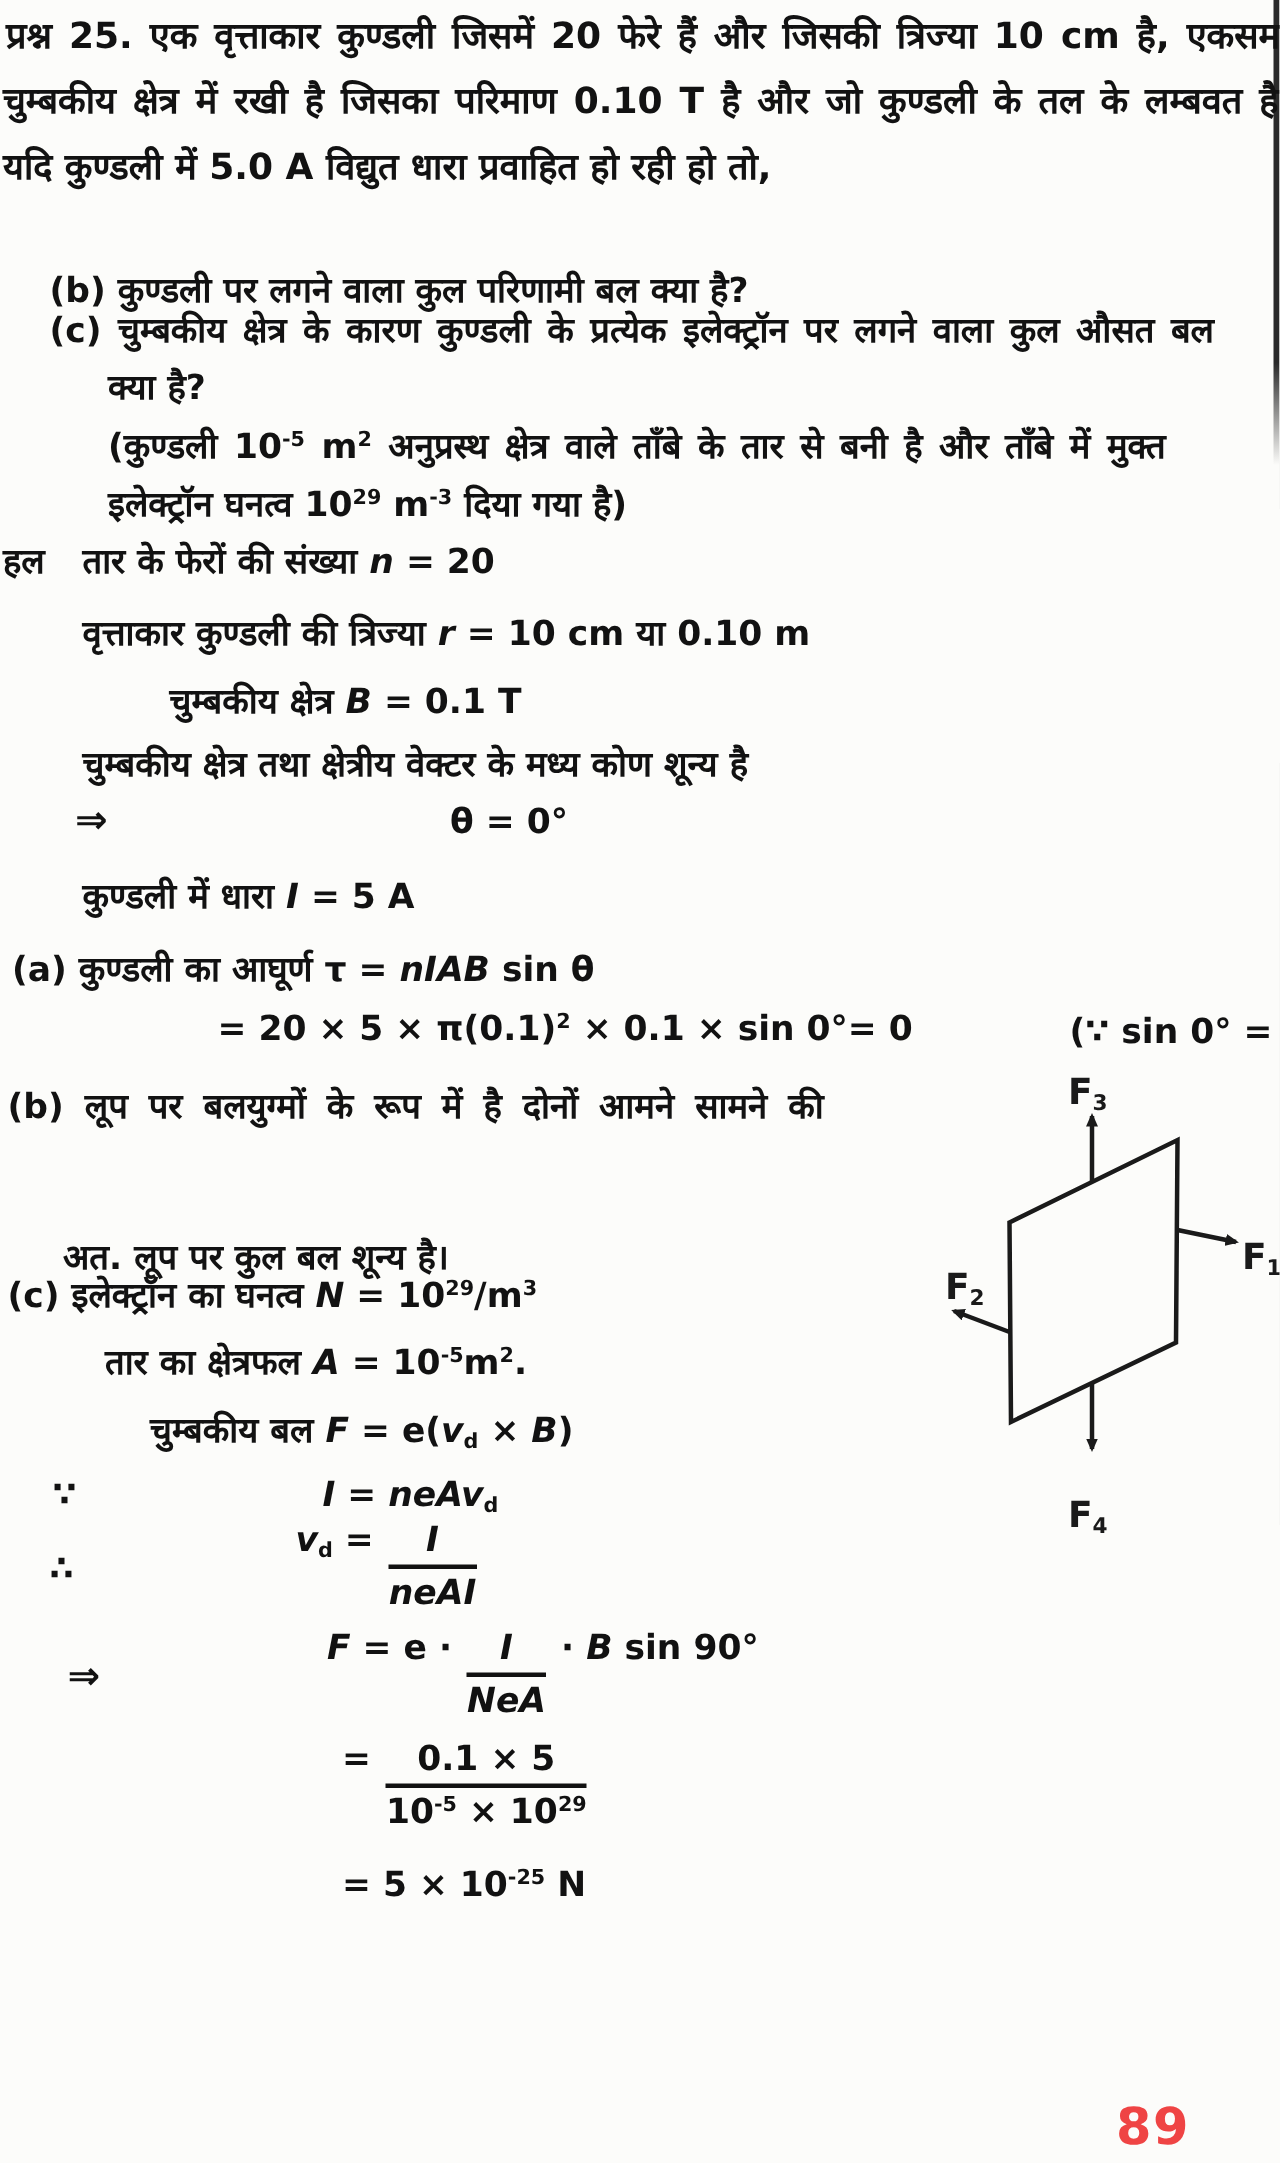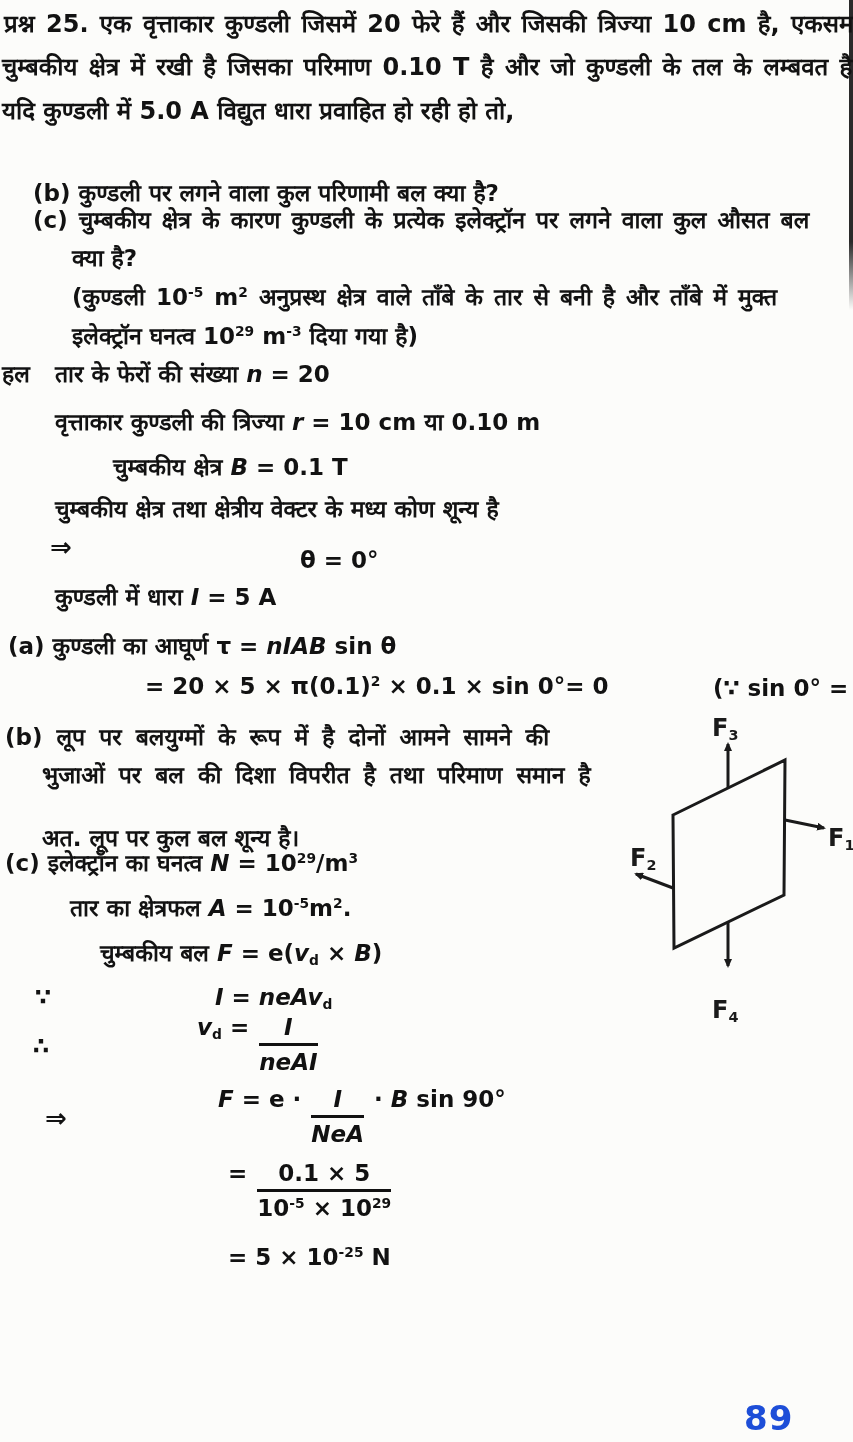--- a/index.html
+++ b/index.html
@@ -57,36 +57,35 @@
   <div class="ln s qj" style="left:72px; top:280px;">(कुण्डली 10<sup>-5</sup> m<sup>2</sup> अनुप्रस्थ क्षेत्र वाले ताँबे के तार से बनी है और ताँबे में मुक्त</div>
   <div class="ln s" style="left:72px; top:319px;">इलेक्ट्रॉन घनत्व 10<sup>29</sup> m<sup>-3</sup> दिया गया है)</div>
 
   <div class="ln s" style="left:2px;  top:357px;">हल</div>
   <div class="ln s" style="left:55px; top:357px;">तार के फेरों की संख्या <i>n</i> = 20</div>
   <div class="ln s" style="left:55px; top:405px;">वृत्ताकार कुण्डली की त्रिज्या <i>r</i> = 10 cm या 0.10 m</div>
   <div class="ln s" style="left:113px; top:450px;">चुम्बकीय क्षेत्र <i>B</i> = 0.1 T</div>
   <div class="ln s" style="left:55px; top:492px;">चुम्बकीय क्षेत्र तथा क्षेत्रीय वेक्टर के मध्य कोण शून्य है</div>
 
   <div class="ln sym" style="left:50px;  top:532px;">⇒</div>
-  <div class="ln s" style="left:300px; top:535px;margin-top:12px;">θ = 0°</div>
+  <div class="ln s" style="left:300px; top:535px;">θ = 0°</div>
 
   <div class="ln s" style="left:55px; top:580px;text-align:right;">कुण्डली में धारा <i>I</i> = 5 A</div>
 
   <div class="ln s" style="left:8px; top:629px;">
     <span>(a)</span>
     <span>कुण्डली का आघूर्ण τ = <i>nIAB</i> sin θ</span>
   </div>
   <div class="ln s" style="left:145px; top:673px;">= 20 × 5 × π(0.1)<sup>2</sup> × 0.1 × sin 0°= 0</div>
   <div class="ln s" style="left:713px; top:675px;">(∵ sin 0° = 0)</div>
 
   <div class="ln s bj" style="left:5px; top:720px;">
     <span>(b)</span>
     <span>लूप पर बलयुग्मों के रूप में है दोनों आमने सामने की</span>
   </div>
-  <div class="ln s bj" style="left:42px; top:758px;">भुजाओं पर बल की दिशा विपरीत है तथा परिमाण समान है</div>
   <div class="ln s" style="left:42px; top:796px;margin-top:25px;">अत. लूप पर कुल बल शून्य है।</div>
 
   <div class="ln s" style="left:5px; top:846px;text-align:right;">
     <span>(c)</span>
     <span>इलेक्ट्रॉन का घनत्व <i>N</i> = 10<sup>29</sup>/m<sup>3</sup></span>
   </div>
   <div class="ln s" style="left:70px;  top:891px;">तार का क्षेत्रफल <i>A</i> = 10<sup>-5</sup>m<sup>2</sup>.</div>
   <div class="ln s" style="left:100px; top:936px;">चुम्बकीय बल <i>F</i> = e(<i>v</i><sub>d</sub> × <i>B</i>)</div>
 
   <div class="ln s" style="left:35px;  top:984px;">∵</div>
@@ -133,15 +132,15 @@
       <line x1="128" y1="220" x2="128" y2="264" stroke="#1a1a1a" stroke-width="3" marker-end="url(#ah)"></line>
       <line x1="185" y1="118" x2="224" y2="126" stroke="#1a1a1a" stroke-width="3" marker-end="url(#ah)"></line>
       <line x1="73" y1="186" x2="36" y2="172" stroke="#1a1a1a" stroke-width="3" marker-end="url(#ah)"></line>
     </svg>
     <div class="dlabel" style="left:112px; top:12px;">F<sub>3</sub></div>
     <div class="dlabel" style="left:228px; top:122px;">F<sub>1</sub></div>
     <div class="dlabel" style="left:14px;  top:142px;margin-left:16px;">F<sub>2</sub></div>
     <div class="dlabel" style="left:112px; top:268px;margin-top:26px;">F<sub>4</sub></div>
   </div>
 
-  <div class="pagenum" style="color: #1d4ed8;">89</div>
+  <div class="pagenum" style="color: #ef4444;">89</div>
 
 </div>
 
 </body></html>

